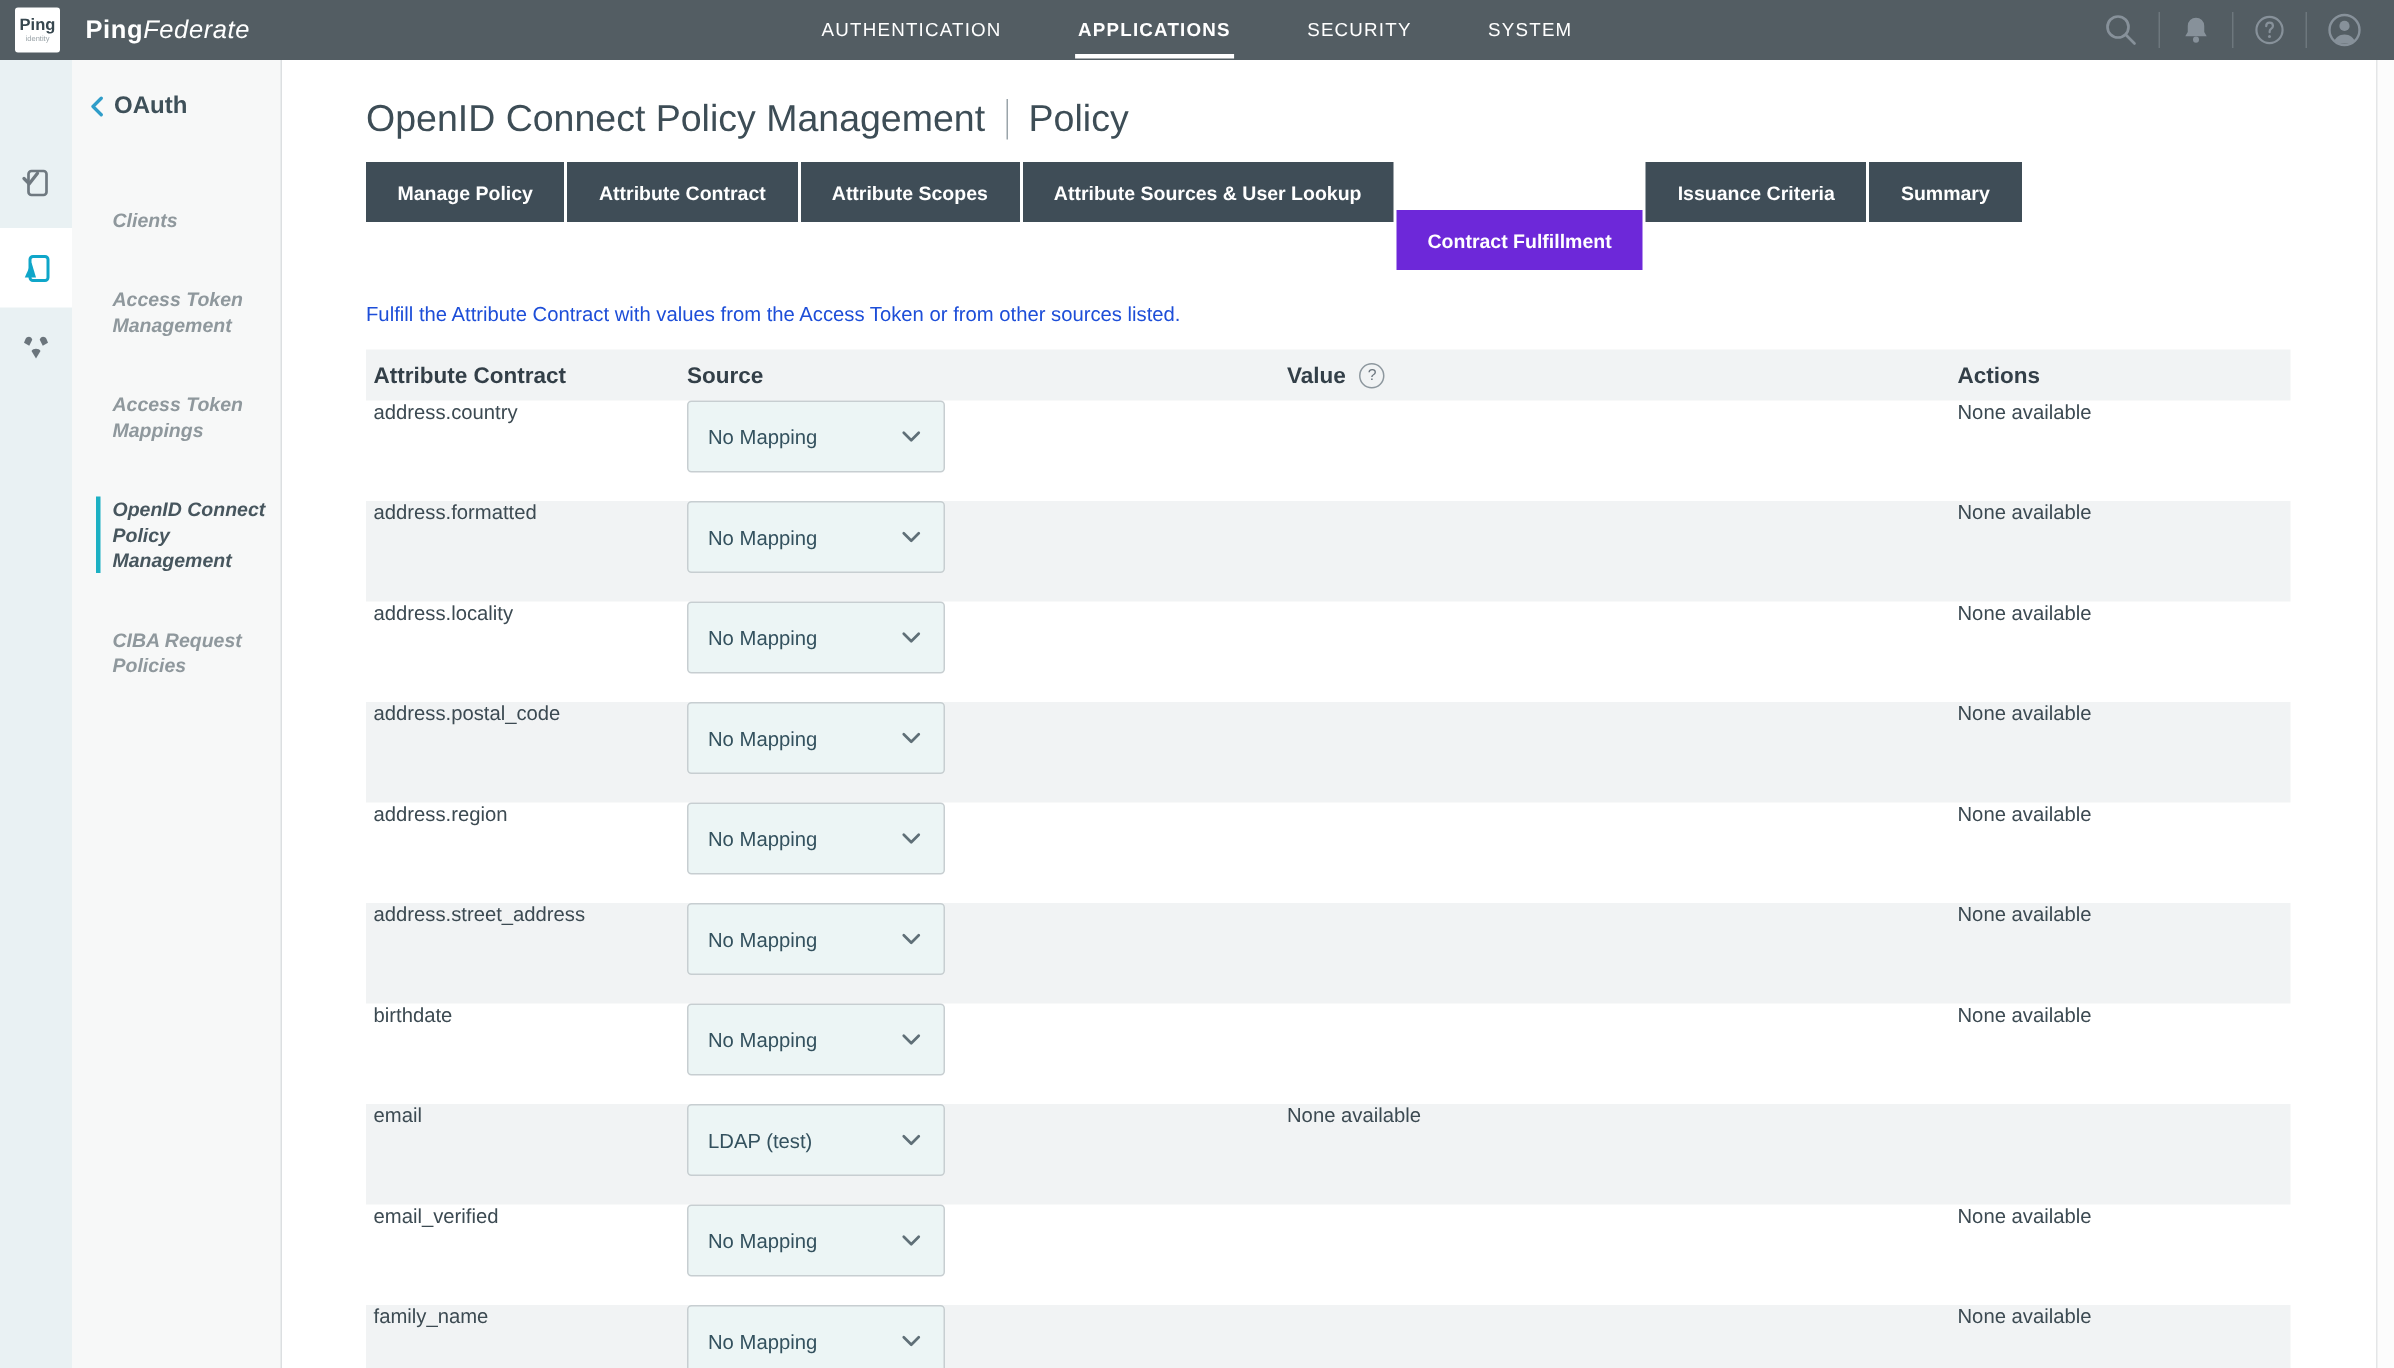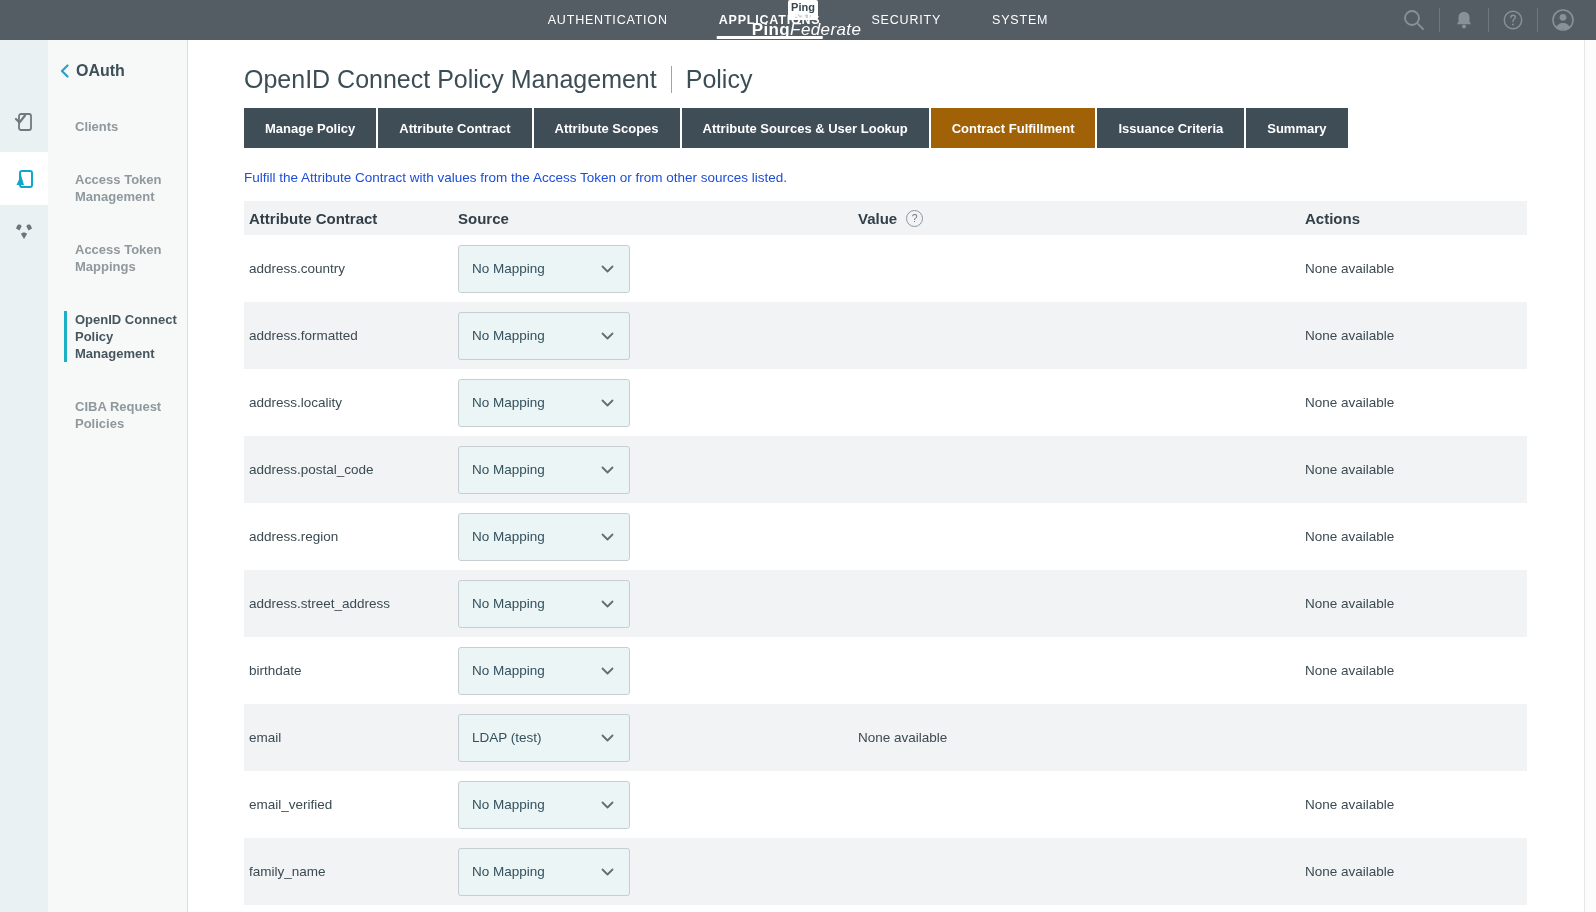--- a/index.html
+++ b/index.html
@@ -7,21 +7,21 @@
   body {
     width:1596px; height:912px; overflow:hidden;
     font-family:"Liberation Sans", sans-serif;
     background:#ffffff; position:relative;
   }
   .frame { position:absolute; inset:0; width:1596px; height:912px; overflow:hidden; }
 
   
   .topbar {
     position:absolute; top:0; left:0; right:0; height:40px;
-    background:#535d63; display:flex; align-items:center; z-index:10;flex-direction:column;
+    background:#535d63; display:flex; align-items:center; z-index:10;
   }
   .logo {
     width:30px; height:30px; margin-left:10px; background:#ffffff; border-radius:2px;
     display:flex; flex-direction:column; align-items:center; justify-content:center;
     cursor:pointer; line-height:1;
   }
   .logo .logo-main { font-size:11px; font-weight:bold; color:#37474f; letter-spacing:0; }
   .logo .logo-sub { font-size:5px; color:#9aa3a8; margin-top:1px; }
   .brand { margin-left:17px; color:#ffffff; font-size:17px; letter-spacing:0.4px; }
   .brand b { font-weight:bold; }
@@ -48,21 +48,21 @@
 
   
   .sidebar {
     position:absolute; left:48px; top:40px; bottom:0; width:140px;
     background:#f7f8f8; border-right:1px solid #dcdfe1;
   }
   .sb-head {
     margin:22px 0 0 12px; display:flex; align-items:center; gap:7px;
     font-size:16px; font-weight:bold; color:#3e5059; cursor:pointer;
   }
-  .sb-items { margin-top:38px; }
+  .sb-items { margin-top:58px;font-style:italic; }
   .sb-item {
     margin:0 10px 36px 16px; padding-left:8px; border-left:3px solid transparent;
     font-size:13px; font-weight:bold; color:#8f989d; line-height:17px; cursor:pointer;
     max-width:140px;
   }
   .sb-item.active { color:#47565e; border-left-color:#1cb0c3; }
 
   
   .main { position:absolute; left:222px; top:40px; right:12px; bottom:0; background:#ffffff; overflow:hidden; }
   .main-inner { padding:22px 0 0 22px; }
@@ -71,40 +71,40 @@
     display:flex; align-items:center;
   }
   .title-divider { display:inline-block; width:1px; height:27px; background:#9aa4aa; margin:0 14px; }
 
   .tabs { margin-top:12px; display:flex; gap:2px; }
   .tab {
     background:#3f4d57; color:#ffffff; font-size:13px; font-weight:bold;
     height:40px; display:flex; align-items:center; padding:0 21px; cursor:pointer;
     white-space:nowrap;
   }
-  .tab.active { background:#a16207; }
+  .tab.active { background:#6d28d9;margin-top:32px; }
 
   .desc { margin:22px 0 0 0; font-size:13.5px; color:#1d4ed8; }
 
   .table { margin-top:16px; width:1283px; }
   .thead {
     height:34px; background:#f1f3f4; display:flex; align-items:center;
     font-size:15px; font-weight:bold; color:#333f48;
   }
   .col { flex:none; }
   .c1 { width:214px; padding-left:5px; }
   .c2 { width:400px; }
   .c3 { width:447px; display:flex; align-items:center; }
   .c4 { width:222px; }
   .q-icon {
     width:17px; height:17px; border:1px solid #8d979e; border-radius:50%;
     display:inline-flex; align-items:center; justify-content:center;
     font-size:10.5px; font-weight:normal; color:#6b757d; margin-left:9px; cursor:pointer;
   }
-  .trow { height:67px; display:flex; align-items:center; font-size:13.5px; color:#3c4a52; }
+  .trow { height:67px; display:flex; align-items:flex-start; font-size:13.5px; color:#3c4a52; }
   .trow:nth-child(even) { background:#f1f3f4; }
 
   .dropdown {
     width:172px; height:48px; background:#ecf5f5; border:1px solid #c7ced1; border-radius:3px;
     display:flex; align-items:center; justify-content:space-between;
     padding:0 15px 0 13px; color:#33515e; font-size:13.5px; cursor:pointer;
   }
   .dropdown.value-dd { width:193px; }
   .chev-svg { flex:none; }
 

